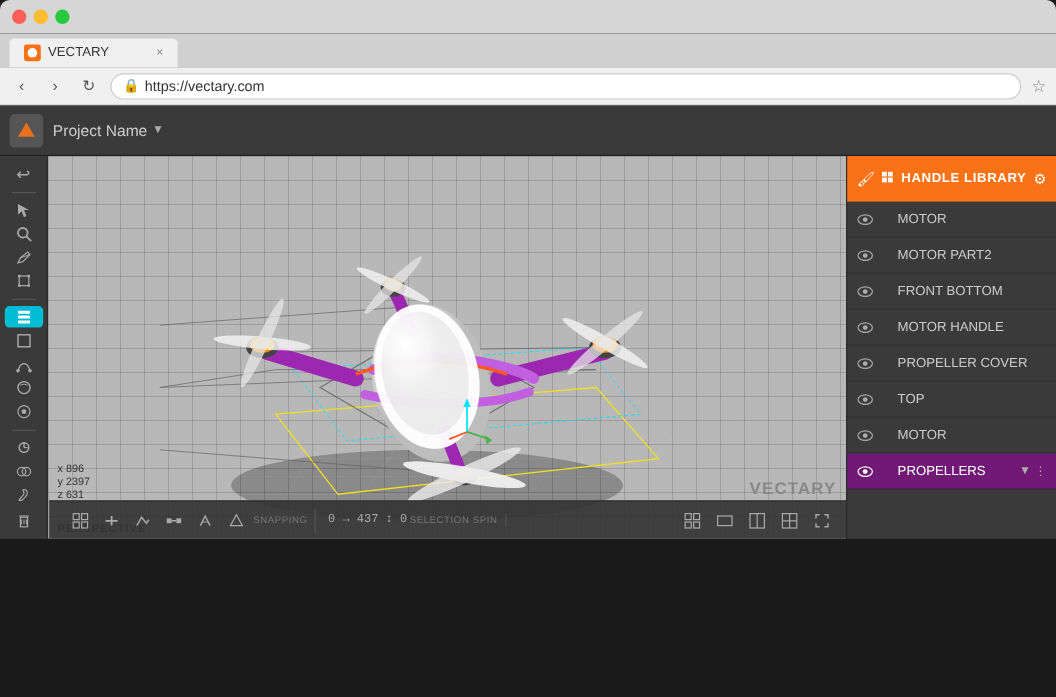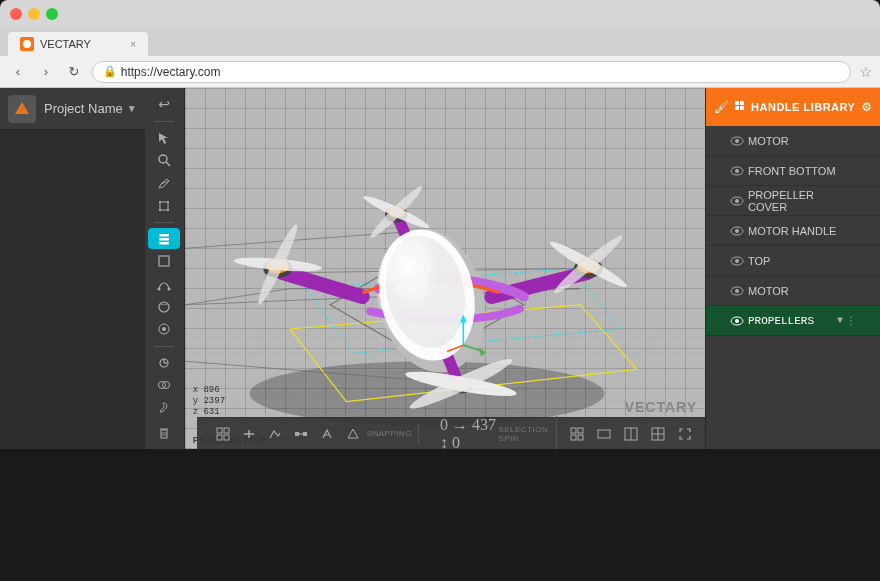--- a/index.html
+++ b/index.html
@@ -13,21 +13,21 @@
     .browser-tab { height: 24px; background: #f0f0f0; border-radius: 4px 4px 0 0; padding: 0 12px; display: flex; align-items: center; font-size: 11px; color: #333; gap: 6px; min-width: 140px; }
     .browser-tab .favicon { width: 14px; height: 14px; background: #f97316; border-radius: 2px; display: flex; align-items: center; justify-content: center; }
     .browser-tab .tab-close { margin-left: auto; color: #888; font-size: 10px; cursor: pointer; }
     .browser-addressbar { height: 32px; background: #f0f0f0; display: flex; align-items: center; padding: 0 8px; gap: 8px; border-bottom: 1px solid #ccc; }
     .nav-btn { width: 20px; height: 20px; border-radius: 50%; background: transparent; border: none; cursor: pointer; color: #555; font-size: 13px; display: flex; align-items: center; justify-content: center; }
     .address-bar { flex: 1; height: 22px; background: white; border: 1px solid #ccc; border-radius: 11px; padding: 0 10px; font-size: 12px; color: #333; display: flex; align-items: center; gap: 4px; }
     .address-lock { color: #4caf50; font-size: 11px; }
     .star-btn { color: #888; font-size: 14px; }
 
     
-    .app { width: 880px; height: 361px; display: flex; flex-direction: row; background: #2c2c2c; }
+    .app { width: 880px; height: 361px; display: flex; flex-direction: column; background: #2c2c2c; }
 
     
     .app-header { height: 42px; background: #3a3a3a; display: flex; align-items: center; padding: 0 8px; gap: 8px; border-bottom: 1px solid #222; }
     .app-logo { width: 28px; height: 28px; background: #555; border-radius: 4px; display: flex; align-items: center; justify-content: center; }
     .project-name-wrap { display: flex; align-items: center; gap: 4px; }
     .project-name { color: #ccc; font-size: 13px; }
     .project-dropdown { color: #aaa; font-size: 10px; }
 
     
     .main-layout { display: flex; flex: 1; overflow: hidden; }
@@ -50,42 +50,42 @@
         linear-gradient(rgba(0,0,0,0.15) 1px, transparent 1px),
         linear-gradient(90deg, rgba(0,0,0,0.15) 1px, transparent 1px);
       background-size: 20px 20px;
     }
 
     
     .drone-area { position: absolute; top: 0; left: 0; width: 100%; height: 100%; }
 
     
     .viewport-status { position: absolute; bottom: 32px; left: 8px; display: flex; flex-direction: column; gap: 1px; }
-    .coord-text { font-size: 9px; color: #333; font-family: Liberation Mono, monospace; }
+    .coord-text { font-size: 9px; color: #333; font-family: Liberation Sans, sans-serif; }
 
     .perspective-label { position: absolute; bottom: 4px; left: 8px; font-size: 9px; color: #444; font-weight: bold; letter-spacing: 1px; }
     .vectary-watermark { position: absolute; bottom: 34px; right: 8px; font-size: 14px; font-weight: bold; color: #888; letter-spacing: 1px; }
 
     
-    .bottom-toolbar { position: absolute; bottom: 0; left: 12px; right: 0; height: 32px; background: rgba(50,50,50,0.9); display: flex; align-items: center; padding: 0 8px; gap: 4px; border-top: 1px solid #333; }
+    .bottom-toolbar { position: absolute; bottom: 0; left: 1px; right: 0; height: 32px; background: rgba(50,50,50,0.9); display: flex; align-items: center; padding: 0 8px; gap: 4px; border-top: 1px solid #333; }
     .bt-group { display: flex; align-items: center; gap: 2px; padding: 0 6px; border-right: 1px solid #555; }
     .bt-btn { height: 20px; padding: 0 5px; border-radius: 3px; background: transparent; border: none; cursor: pointer; color: #aaa; font-size: 10px; display: flex; align-items: center; gap: 2px; }
     .bt-label { font-size: 8px; color: #777; letter-spacing: 0.5px; text-transform: uppercase; }
 
     
     .right-panel { width: 175px; background: #3a3a3a; display: flex; flex-direction: column; border-left: 1px solid #2a2a2a; }
     .panel-header { height: 38px; background: #f97316; display: flex; align-items: center; justify-content: space-between; padding: 0 8px; }
     .panel-header-icons { display: flex; gap: 6px; align-items: center; }
     .panel-icon { color: white; font-size: 12px; cursor: pointer; }
     .panel-title { color: white; font-size: 11px; font-weight: bold; letter-spacing: 0.5px; display: flex; align-items: center; gap: 4px; }
     .panel-settings { color: white; font-size: 12px; cursor: pointer; }
 
     .objects-list { flex: 1; overflow-y: auto; }
-    .object-item { height: 30px; display: flex; align-items: center; padding: 0 24px; gap: 4px; cursor: pointer; border-bottom: 1px solid #2f2f2f; }
-    .object-item.selected { background: #14532d; font-family: Liberation Mono, monospace; }
+    .object-item { height: 30px; display: flex; align-items: center; padding: 0 8px; gap: 20px; cursor: pointer; border-bottom: 1px solid #2f2f2f; justify-content: flex-end; }
+    .object-item.selected { background: #701a75; }
     .object-item.selected .obj-name { color: white; }
     .eye-icon { width: 14px; height: 10px; color: #aaa; font-size: 11px; flex-shrink: 0; }
     .eye-icon.selected { color: white; }
     .obj-name { font-size: 11px; color: #ccc; flex: 1; }
     .obj-actions { display: flex; gap: 3px; }
     .obj-action-btn { color: #aaa; font-size: 10px; cursor: pointer; }
   </style>
 </head>
 <body>
 
@@ -402,21 +402,21 @@
           <button class="bt-btn">
             <svg width="14" height="14" viewBox="0 0 14 14">
                 <polygon points="7,2 12,11 2,11" stroke="#aaa" stroke-width="1" fill="none"></polygon>
               </svg>
           </button>
           <span class="bt-label">SNAPPING</span>
         </div>
 
 
         <div class="bt-group">
-          <span style="font-size:16px;color:#aaa;font-family:Liberation Serif, serif;margin-left:11px;">0 → 437 ↕ 0</span>
+          <span style="font-size:10px;color:#aaa;font-family:Liberation Mono, monospace;">0 → 437 ↕ 0</span>
           <span class="bt-label">SELECTION SPIN</span>
         </div>
 
         <div style="flex:1"></div>
 
         <div style="display:flex;gap:3px;align-items:center;">
           <button class="bt-btn">
             <svg width="14" height="14" viewBox="0 0 14 14">
                 <rect x="1" y="1" width="5" height="5" stroke="#aaa" stroke-width="1" fill="none"></rect>
                 <rect x="8" y="1" width="5" height="5" stroke="#aaa" stroke-width="1" fill="none"></rect>
@@ -477,49 +477,58 @@
           <span class="eye-icon">
             <svg width="14" height="10" viewBox="0 0 14 10">
                 <ellipse cx="7" cy="5" rx="6" ry="4" stroke="#aaa" stroke-width="1" fill="none"></ellipse>
                 <circle cx="7" cy="5" r="2" fill="#aaa"></circle>
               </svg>
           </span>
           <span class="obj-name">MOTOR</span>
         </div>
 
 
+        <div class="object-item">
+          <span class="eye-icon">
+            <svg width="14" height="10" viewBox="0 0 14 10">
+                <ellipse cx="7" cy="5" rx="6" ry="4" stroke="#aaa" stroke-width="1" fill="none"></ellipse>
+                <circle cx="7" cy="5" r="2" fill="#aaa"></circle>
+              </svg>
+          </span>
+          <span class="obj-name">MOTOR PART2</span>
+        </div>
 
         <div class="object-item">
           <span class="eye-icon">
             <svg width="14" height="10" viewBox="0 0 14 10">
                 <ellipse cx="7" cy="5" rx="6" ry="4" stroke="#aaa" stroke-width="1" fill="none"></ellipse>
                 <circle cx="7" cy="5" r="2" fill="#aaa"></circle>
               </svg>
           </span>
           <span class="obj-name">FRONT BOTTOM</span>
         </div>
 
         <div class="object-item">
           <span class="eye-icon">
             <svg width="14" height="10" viewBox="0 0 14 10">
                 <ellipse cx="7" cy="5" rx="6" ry="4" stroke="#aaa" stroke-width="1" fill="none"></ellipse>
                 <circle cx="7" cy="5" r="2" fill="#aaa"></circle>
               </svg>
           </span>
+          <span class="obj-name">MOTOR HANDLE</span>
+        </div>
+
+        <div class="object-item">
+          <span class="eye-icon">
+            <svg width="14" height="10" viewBox="0 0 14 10">
+                <ellipse cx="7" cy="5" rx="6" ry="4" stroke="#aaa" stroke-width="1" fill="none"></ellipse>
+                <circle cx="7" cy="5" r="2" fill="#aaa"></circle>
+              </svg>
+          </span>
           <span class="obj-name">PROPELLER COVER</span>
-        </div>
-
-        <div class="object-item">
-          <span class="eye-icon">
-            <svg width="14" height="10" viewBox="0 0 14 10">
-                <ellipse cx="7" cy="5" rx="6" ry="4" stroke="#aaa" stroke-width="1" fill="none"></ellipse>
-                <circle cx="7" cy="5" r="2" fill="#aaa"></circle>
-              </svg>
-          </span>
-          <span class="obj-name">MOTOR HANDLE</span>
         </div>
 
         <div class="object-item">
           <span class="eye-icon">
             <svg width="14" height="10" viewBox="0 0 14 10">
                 <ellipse cx="7" cy="5" rx="6" ry="4" stroke="#aaa" stroke-width="1" fill="none"></ellipse>
                 <circle cx="7" cy="5" r="2" fill="#aaa"></circle>
               </svg>
           </span>
           <span class="obj-name">TOP</span>

